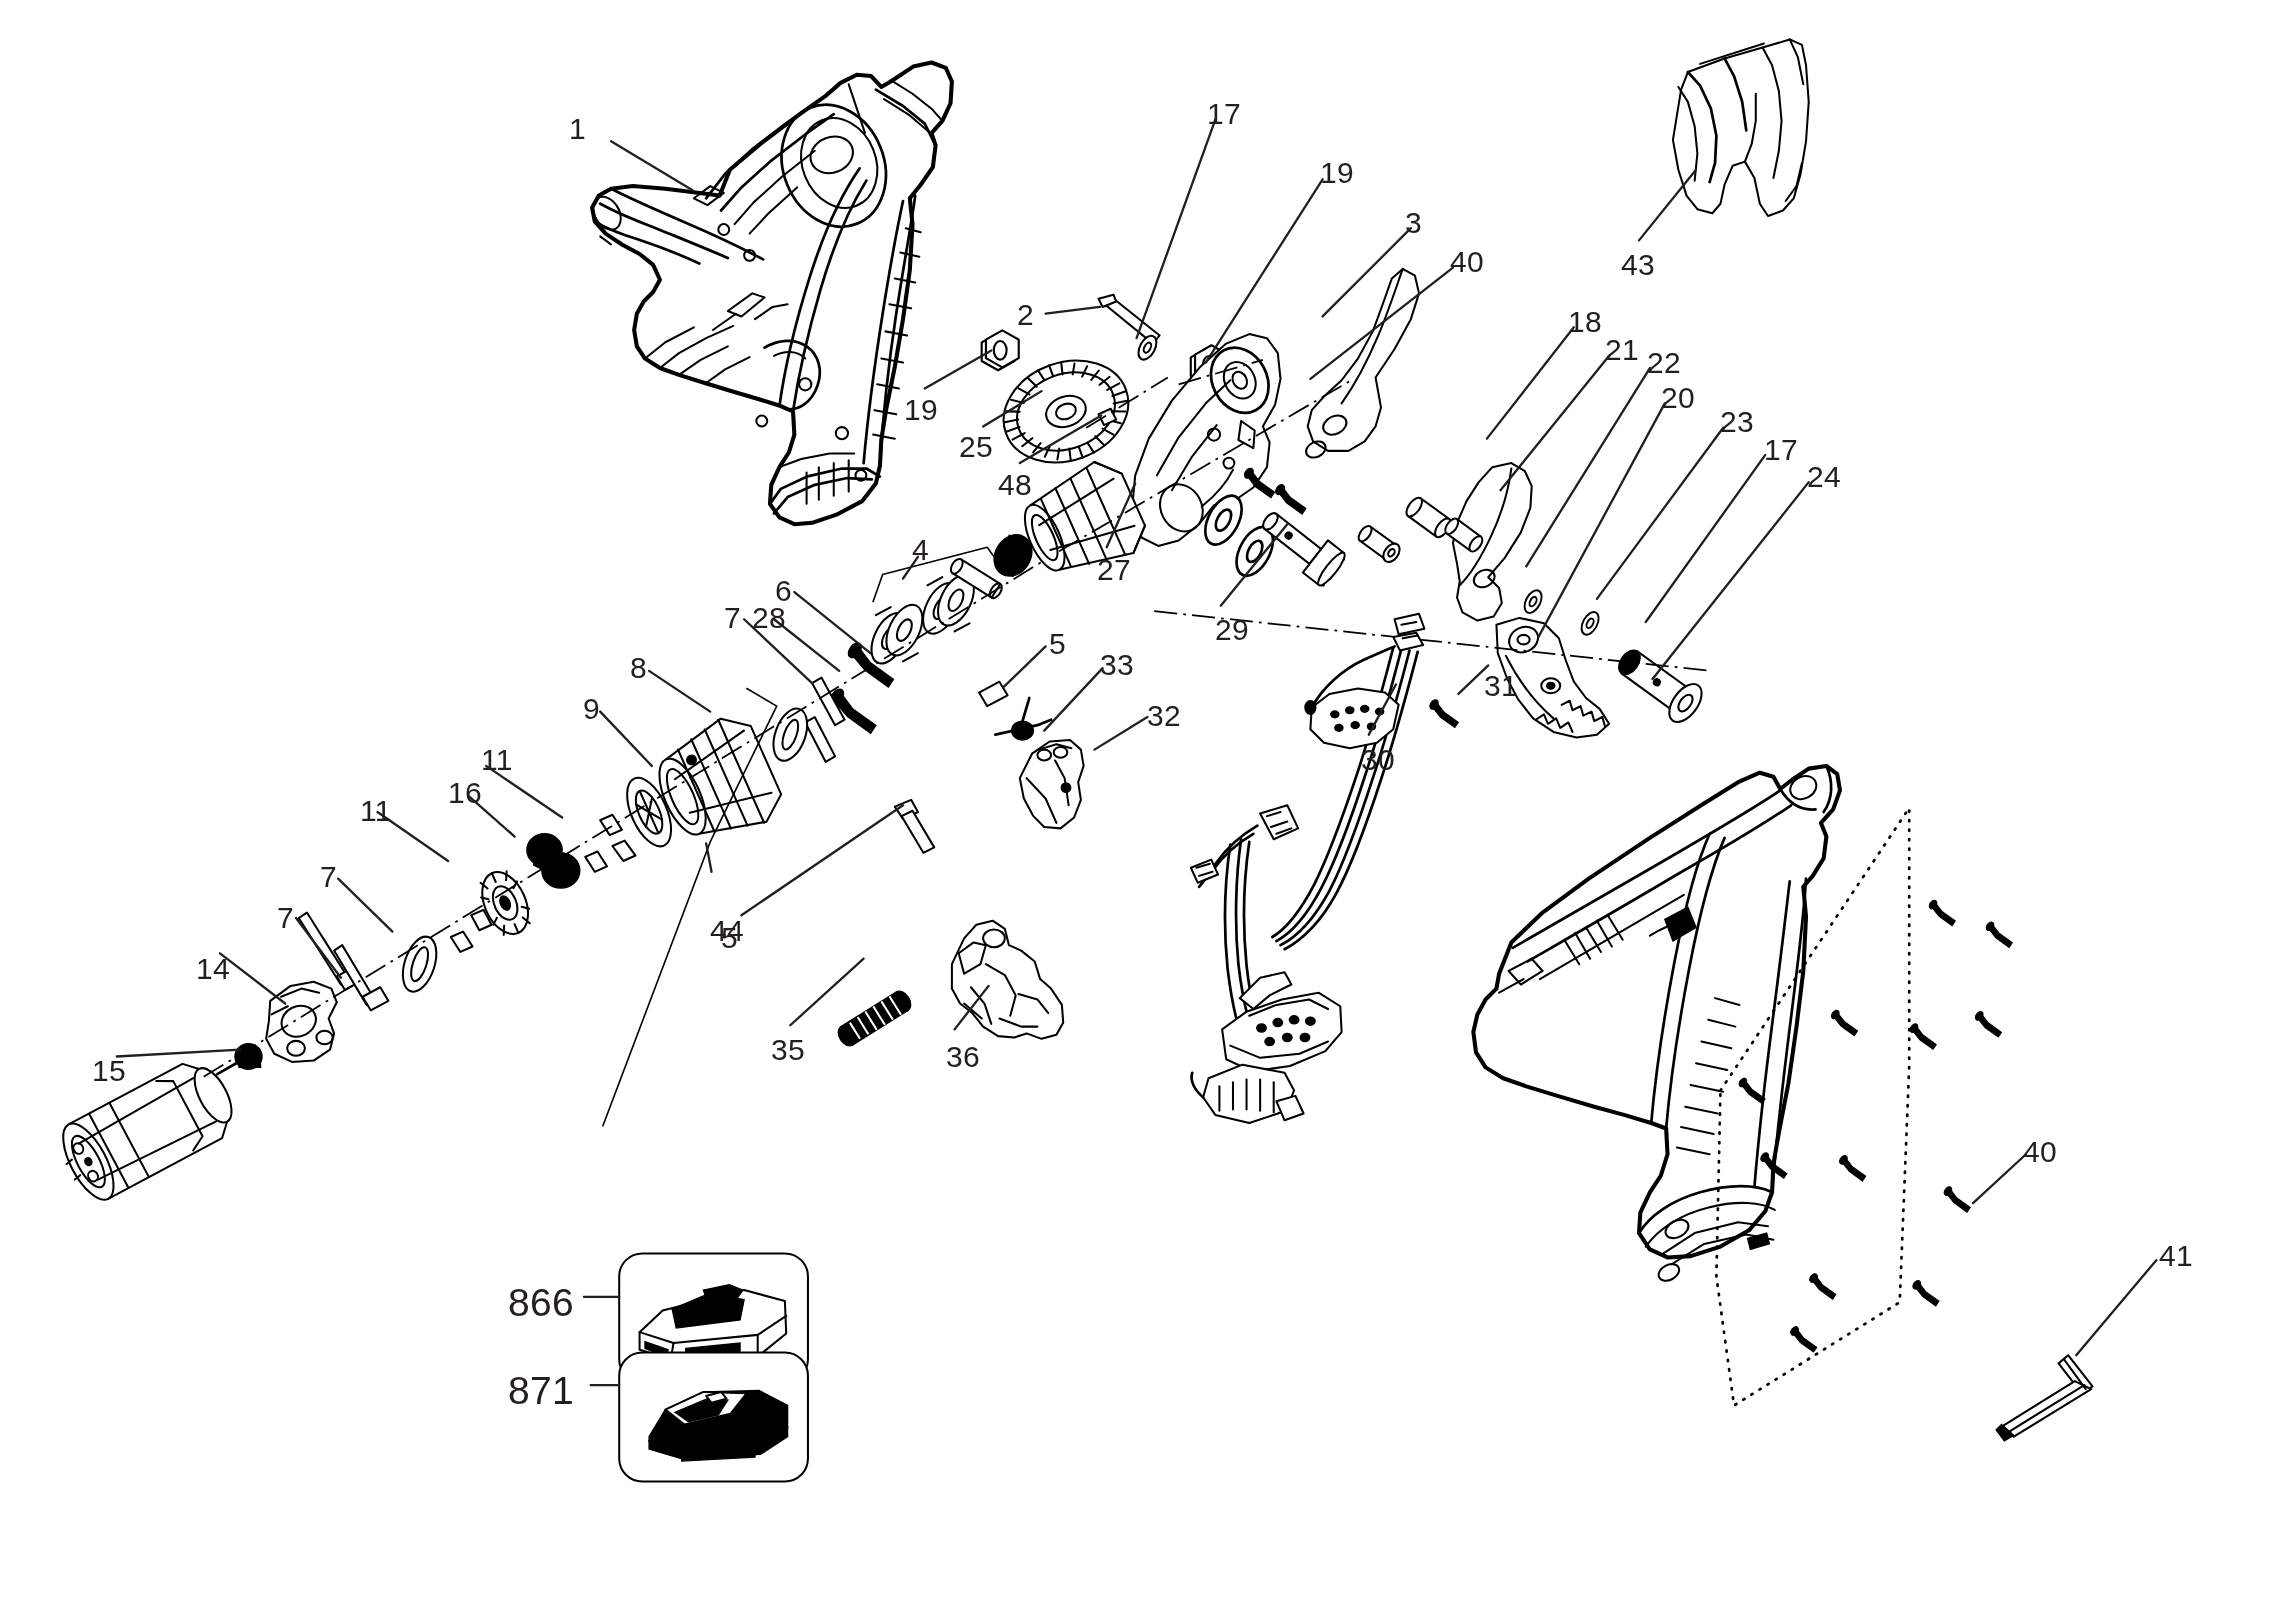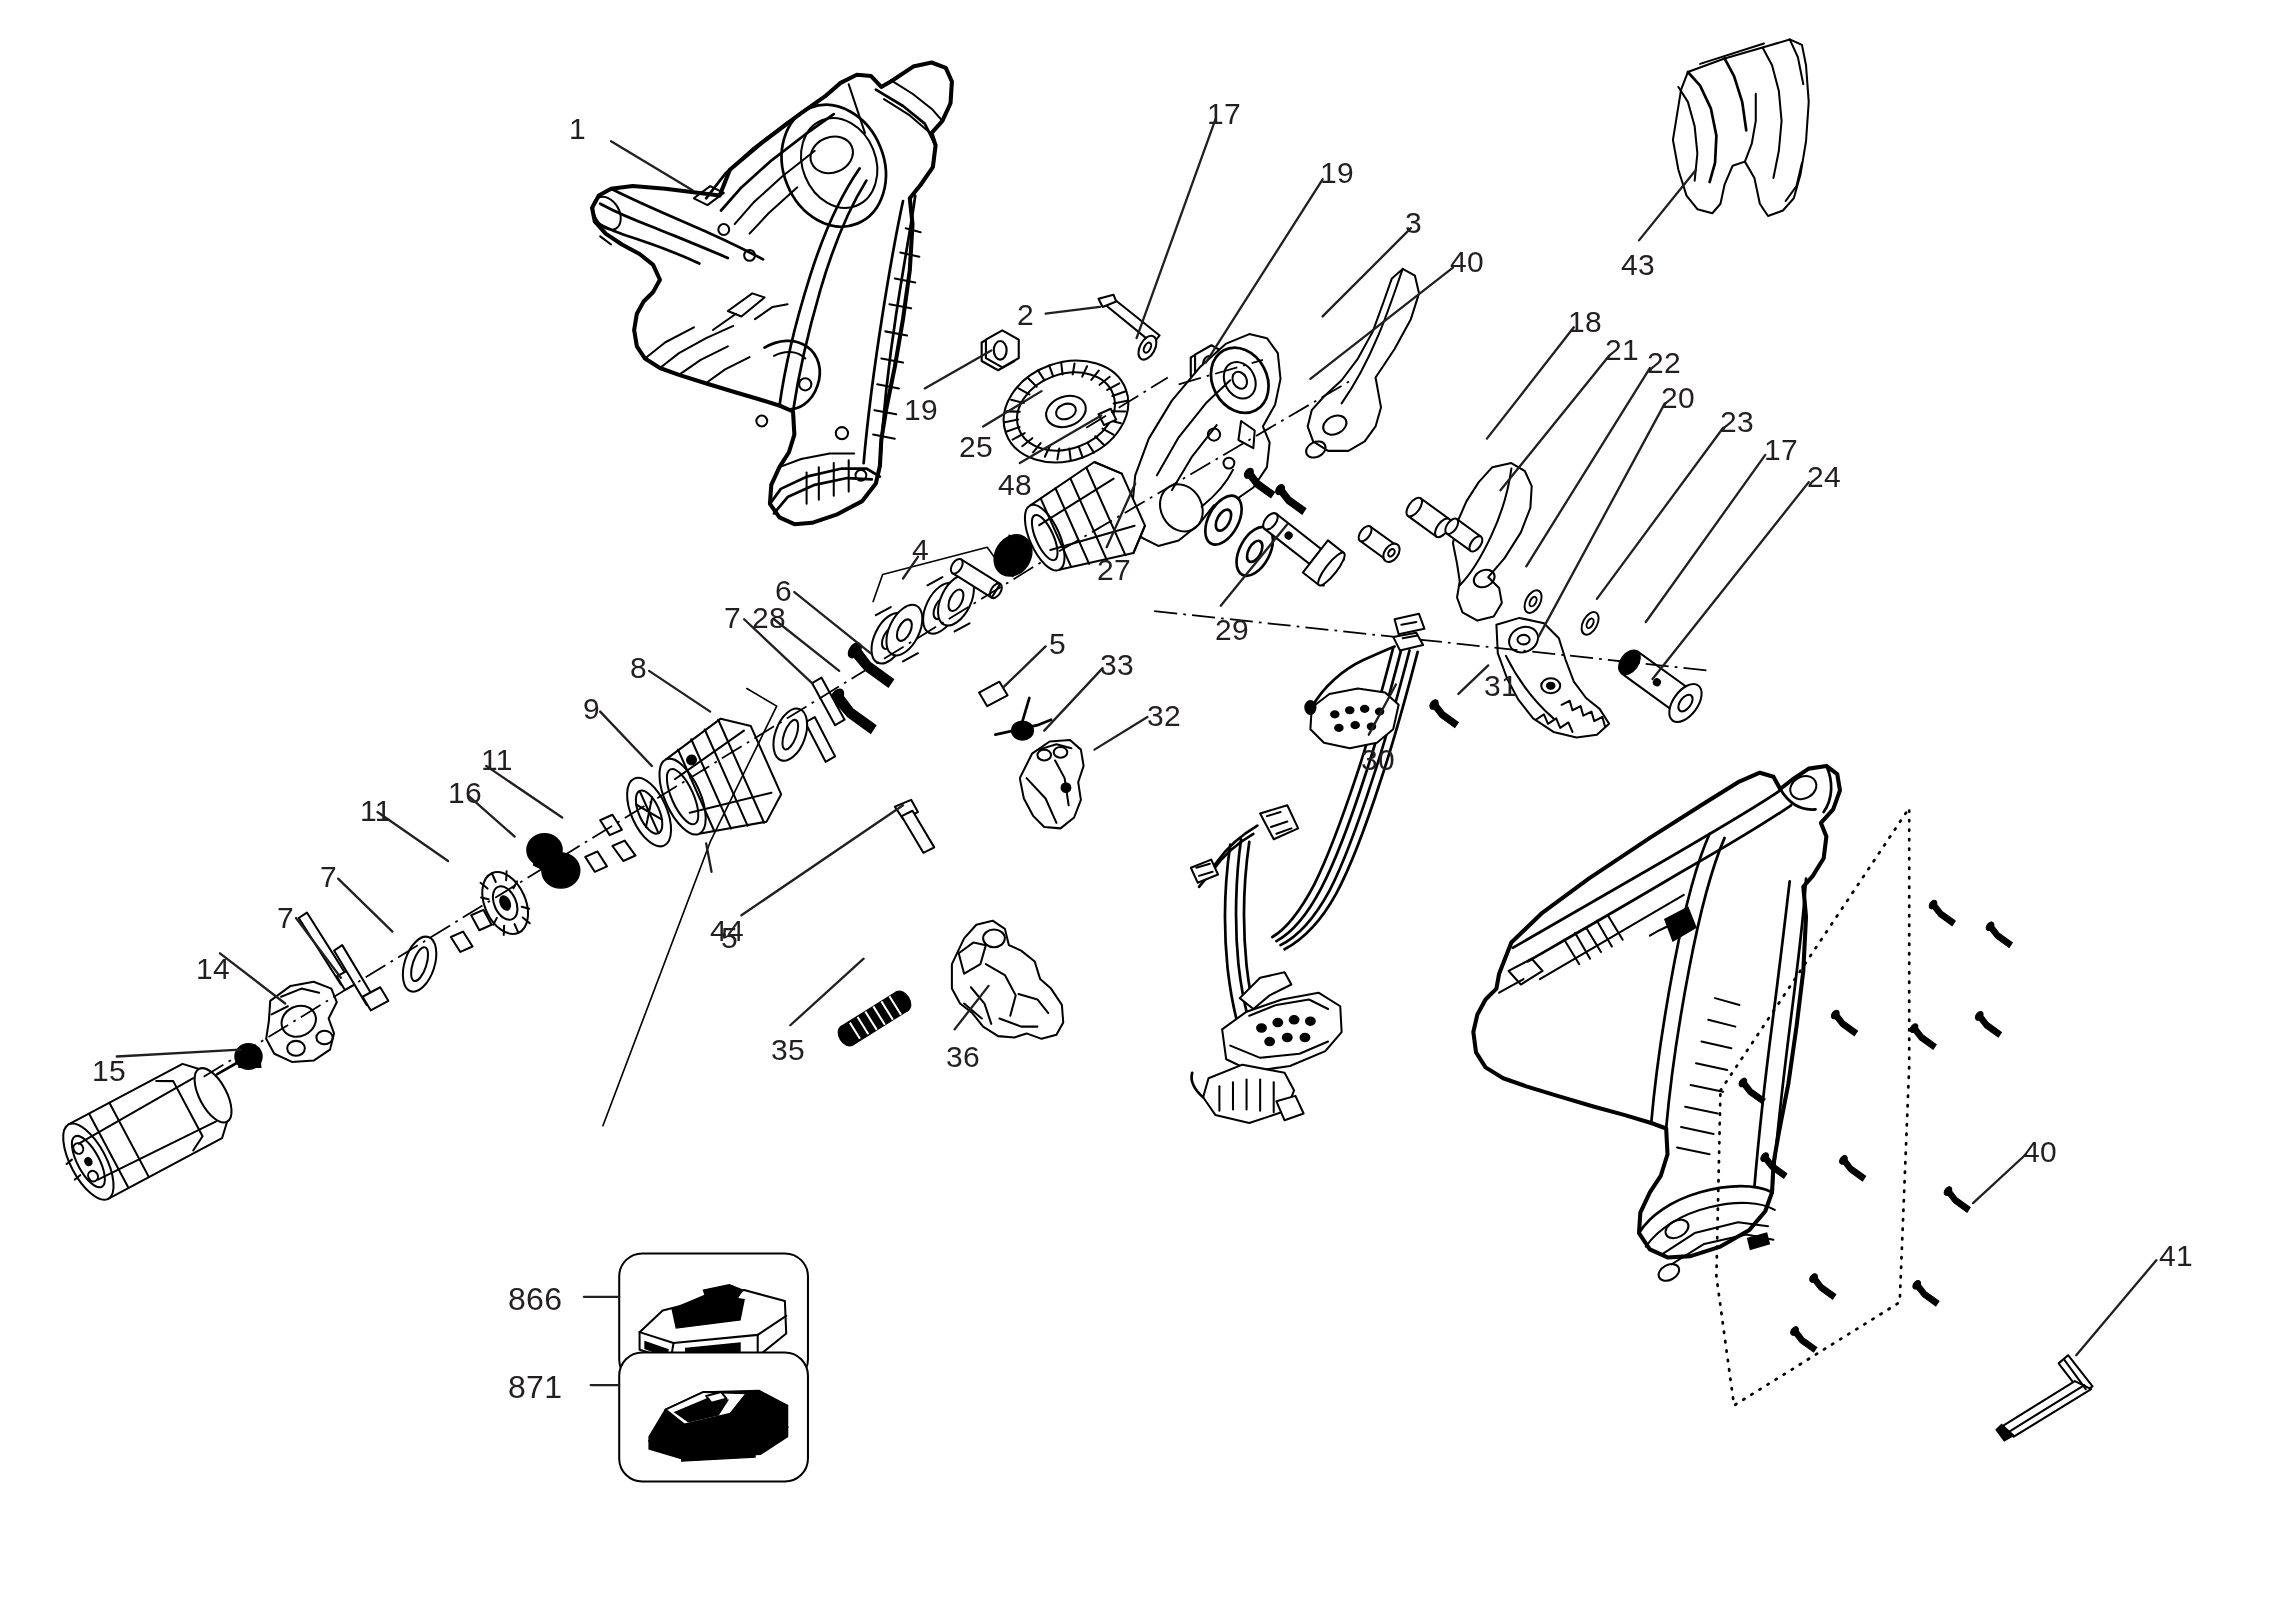--- a/index.html
+++ b/index.html
@@ -9,21 +9,21 @@
   .callout{
     position:absolute;
     font-family:"Liberation Sans",sans-serif;
     color:#231f20;
     font-size:30px;
     line-height:1;
     white-space:nowrap;
     letter-spacing:0.3px;
     user-select:none;
   }
-  .callout.big{font-size:32px;}
+  .callout.big{font-size:39px;}
 </style>
 </head>
 <body>
 
 <div id="stage">
 
 <svg id="diagram" viewBox="0 0 3364 2380" xmlns="http://www.w3.org/2000/svg">
   <defs>
     <style>
       .ln{fill:none;stroke:#000;stroke-width:4;stroke-linecap:round;stroke-linejoin:round;}

